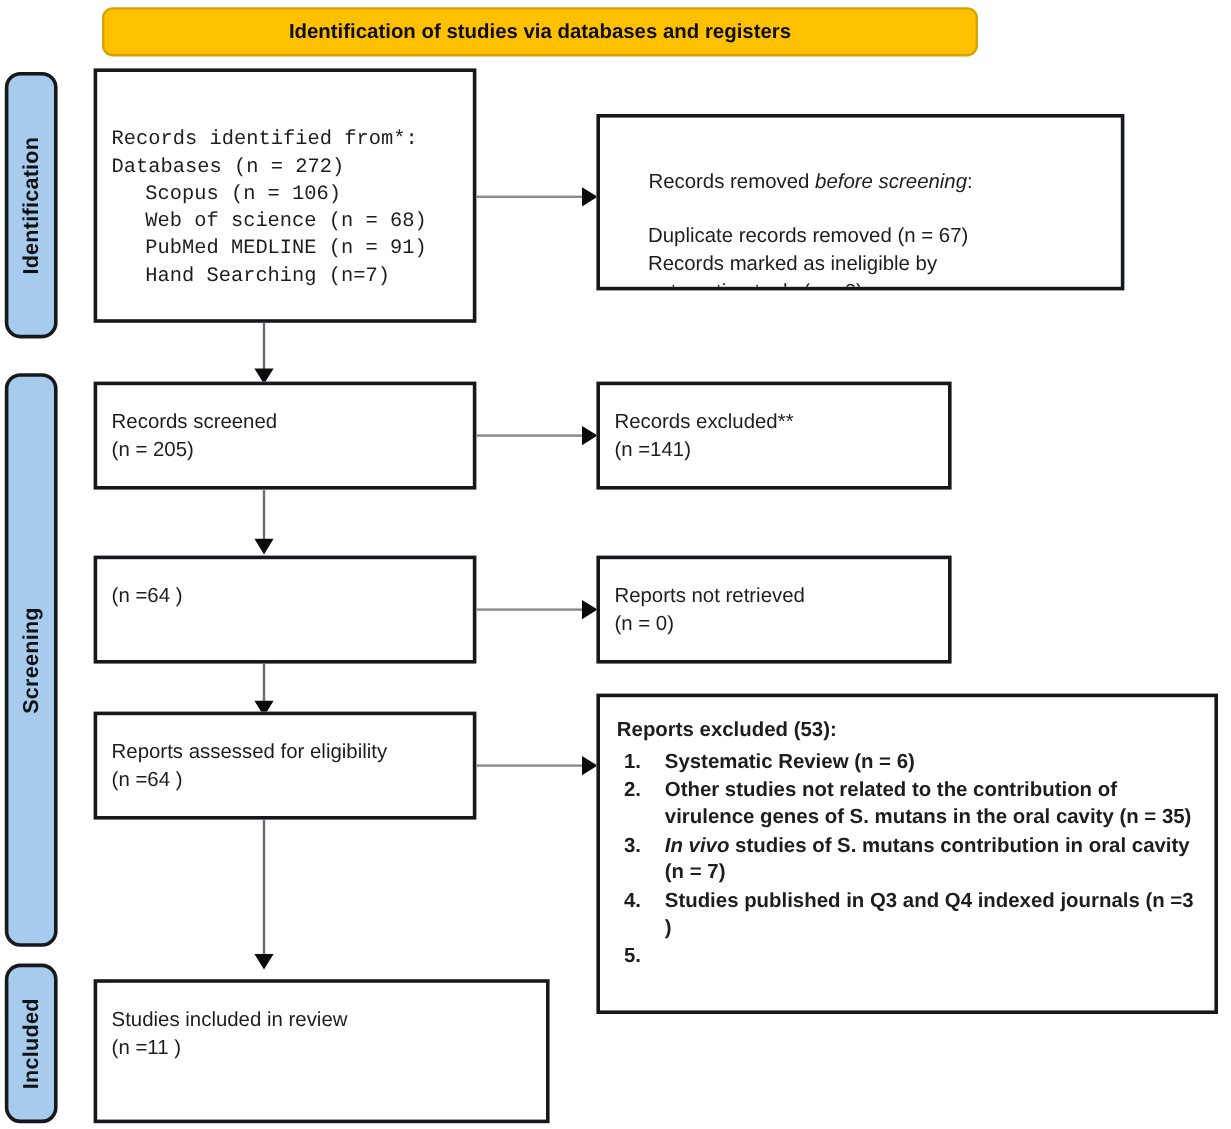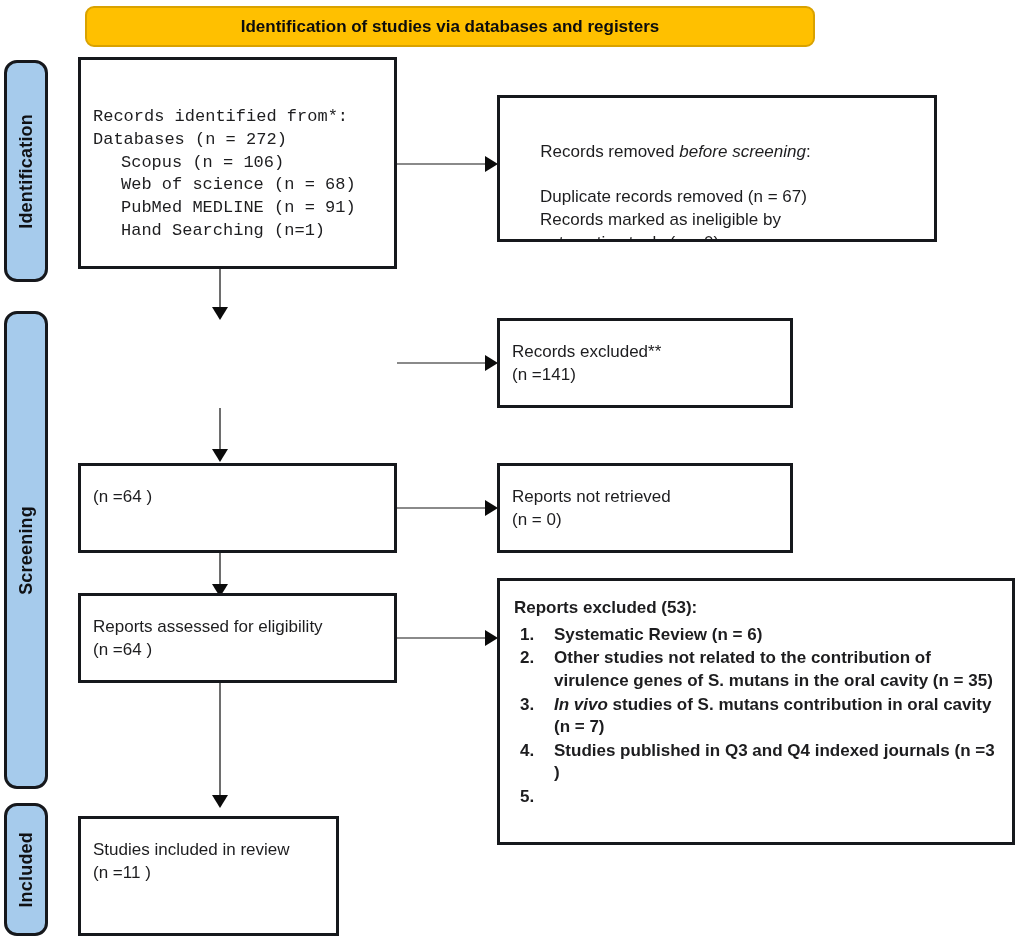--- a/index.html
+++ b/index.html
@@ -139,39 +139,43 @@
   <div class="stage-tab" style="left:4px; top:803px; width:44px; height:133px;">
     <span class="vlabel">Included</span>
   </div>
 
   <div class="fbox pad-top-lg" style="left:78px; top:57px; width:319px; height:212px;font-family:Liberation Mono, monospace;">
     <div class="ln">Records identified from*:</div>
     <div class="ln">Databases (n = 272)</div>
     <div class="ln indent1">Scopus (n = 106)</div>
     <div class="ln indent1">Web of science (n = 68)</div>
     <div class="ln indent1">PubMed MEDLINE (n = 91)</div>
-    <div class="ln indent1">Hand Searching (n=1)</div>
+    <div class="ln indent1">Hand Searching (n=7)</div>
   </div>
 
   <div class="hline" style="left:397px; top:163px; width:90px;"></div>
   <div class="arrow-right" style="left:485px; top:156px;"></div>
 
   <div class="fbox pad-top-md" style="left:497px; top:95px; width:440px; height:147px;">
     <div class="ln">
       <span>Records removed </span><span class="em">before screening</span><span>:</span>
     </div>
     <div class="ln indent1">Duplicate records removed (n = 67)</div>
     <div class="ln indent1">Records marked as ineligible by</div>
     <div class="ln indent1">automation tools (n = 0)</div>
 
   </div>
 
   <div class="vline" style="left:219px; top:269px; width:2px; height:42px;"></div>
   <div class="arrow-down" style="left:212px; top:307px;"></div>
 
+  <div class="fbox pad-top-md" style="left:78px; top:318px; width:319px; height:90px;">
+    <div class="ln">Records screened</div>
+    <div class="ln">(n = 205)</div>
+  </div>
 
   <div class="hline" style="left:397px; top:362px; width:90px;"></div>
   <div class="arrow-right" style="left:485px; top:355px;"></div>
 
   <div class="fbox pad-top-md" style="left:497px; top:318px; width:296px; height:90px;">
     <div class="ln">Records excluded**</div>
     <div class="ln">(n =141)</div>
   </div>
 
   <div class="vline" style="left:219px; top:408px; width:2px; height:42px;"></div>
@@ -217,18 +221,18 @@
       </li>
       <li>
         <span class="num">5.</span>
       </li>
     </ol>
   </div>
 
   <div class="vline" style="left:219px; top:683px; width:2px; height:115px;"></div>
   <div class="arrow-down" style="left:212px; top:795px;"></div>
 
-  <div class="fbox pad-top-md" style="left:78px; top:816px; width:261px; height:120px;">
+  <div class="fbox pad-top-md" style="left:78px; top:816px; width:380px; height:120px;">
     <div class="ln">Studies included in review</div>
     <div class="ln">(n =11 )</div>
   </div>
 
 </div>
 
 </body></html>

